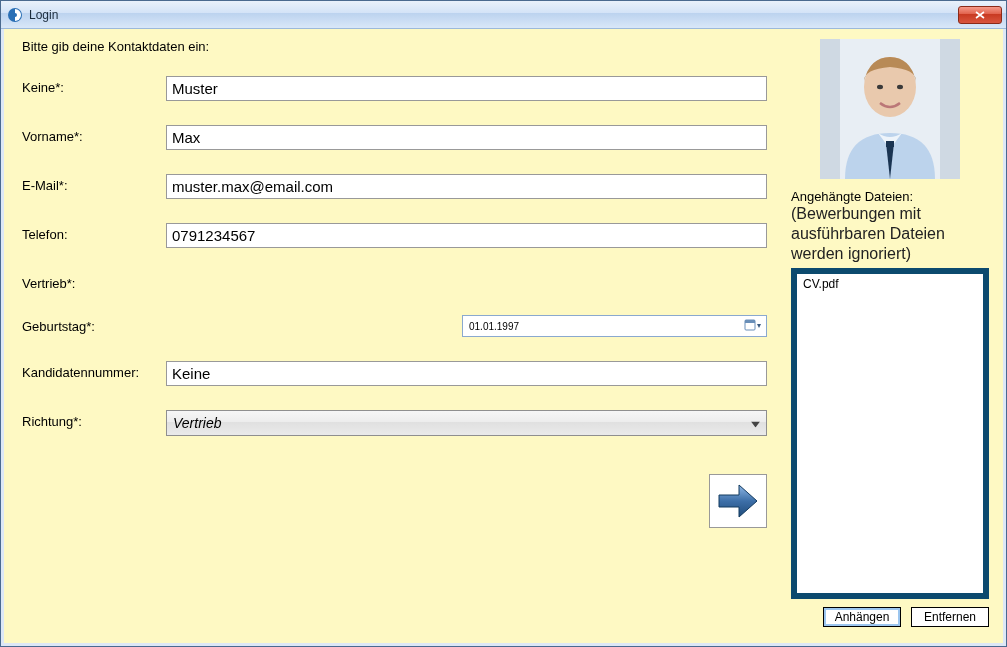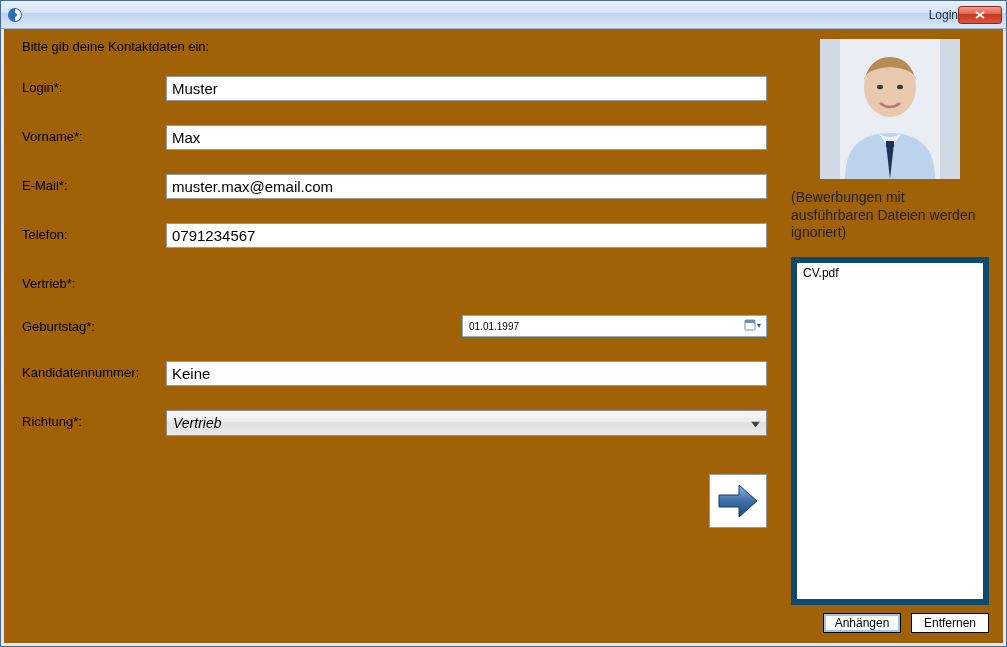--- a/index.html
+++ b/index.html
@@ -20,21 +20,20 @@
       display: flex;
       flex-direction: column;
     }
     .titlebar {
       height: 28px;
       background: linear-gradient(to bottom, #e9f1fb 0%, #d3e3f7 45%, #bcd3ef 46%, #d9e7f8 100%);
       border-bottom: 1px solid #9cb9da;
       display: flex;
       align-items: center;
       padding: 0 4px 0 6px;
-      text-align: right;
     }
     .titlebar .app-icon {
       width: 16px; height: 16px;
       margin-right: 6px;
       display: inline-flex; align-items: center; justify-content: center;
     }
     .titlebar .title {
       flex: 1;
       color: #1a2b3c;
       font-size: 12px;
@@ -46,23 +45,23 @@
       border-radius: 3px;
       display: flex; align-items: center; justify-content: center;
       color: #fff;
       font-weight: bold;
       font-size: 11px;
       cursor: pointer;
     }
     .content {
       flex: 1;
       display: flex;
-      padding: 10px 14px 10px 18px;
+      padding: 10px 14px 16px 18px;
       gap: 24px;
-      background: #a16207;
+      background: #fef9c3;
       border: 3px solid #dde8f6;
       border-top: none;
     }
     .left {
       flex: 1;
       display: flex;
       flex-direction: column;
     }
     .right {
       width: 198px;
@@ -166,23 +165,23 @@
       margin: 0 auto 10px auto;
       background: #d7e3ef;
       position: relative;
       overflow: hidden;
     }
     .attach-label {
       font-size: 13px;
       color: #000;
     }
     .attach-hint {
-      font-size: 14px;
+      font-size: 16px;
       color: #222;
-      margin-bottom: 15px;
+      margin-bottom: 4px;
       line-height: 1.25;
     }
     .file-list {
       flex: 1;
       border: 6px solid #0c4a6e;
       background: #fff;
       padding: 2px 4px;
       font-size: 12px;
       overflow: auto;
     }
@@ -228,21 +227,21 @@
         <path d="M1 1 L9 7 M9 1 L1 7" stroke="#fff" stroke-width="1.6"></path>
       </svg>
     </div>
   </div>
 
   <div class="content">
     <div class="left">
       <div class="instruction">Bitte gib deine Kontaktdaten ein:</div>
 
       <div class="form-row">
-        <div class="label">Login*:</div>
+        <div class="label">Keine*:</div>
         <div class="field">
           <input type="text" value="Muster" style="">
         </div>
       </div>
 
       <div class="form-row">
         <div class="label">Vorname*:</div>
         <div class="field">
           <input type="text" value="Max" style="">
         </div>
@@ -329,20 +328,21 @@
           <path d="M44 42 Q50 18 70 18 Q90 18 96 42 Q96 30 70 28 Q44 30 44 42" fill="#b88a56"></path>
           <ellipse cx="60" cy="48" rx="3" ry="2.2" fill="#3a3a3a"></ellipse>
           <ellipse cx="80" cy="48" rx="3" ry="2.2" fill="#3a3a3a"></ellipse>
           <path d="M60 64 Q70 72 80 64" stroke="#b77" stroke-width="2.5" fill="none"></path>
           <path d="M25 140 Q25 94 70 94 Q115 94 115 140 Z" fill="#bcd3ec"></path>
           <path d="M58 94 L70 110 L82 94 Q70 102 58 94" fill="#eef4fa"></path>
           <path d="M66 104 L70 140 L74 104 Z" fill="#1a3452"></path>
           <rect x="66" y="102" width="8" height="6" fill="#1a3452"></rect>
         </svg>
       </div>
+      <div class="attach-label">Angehängte Dateien:</div>
       <div class="attach-hint">(Bewerbungen mit ausführbaren Dateien werden ignoriert)</div>
       <div class="file-list">
         <div class="file-item">CV.pdf</div>
       </div>
       <div class="btn-row">
         <button class="btn primary">Anhängen</button>
         <button class="btn">Entfernen</button>
       </div>
     </div>
   </div>

